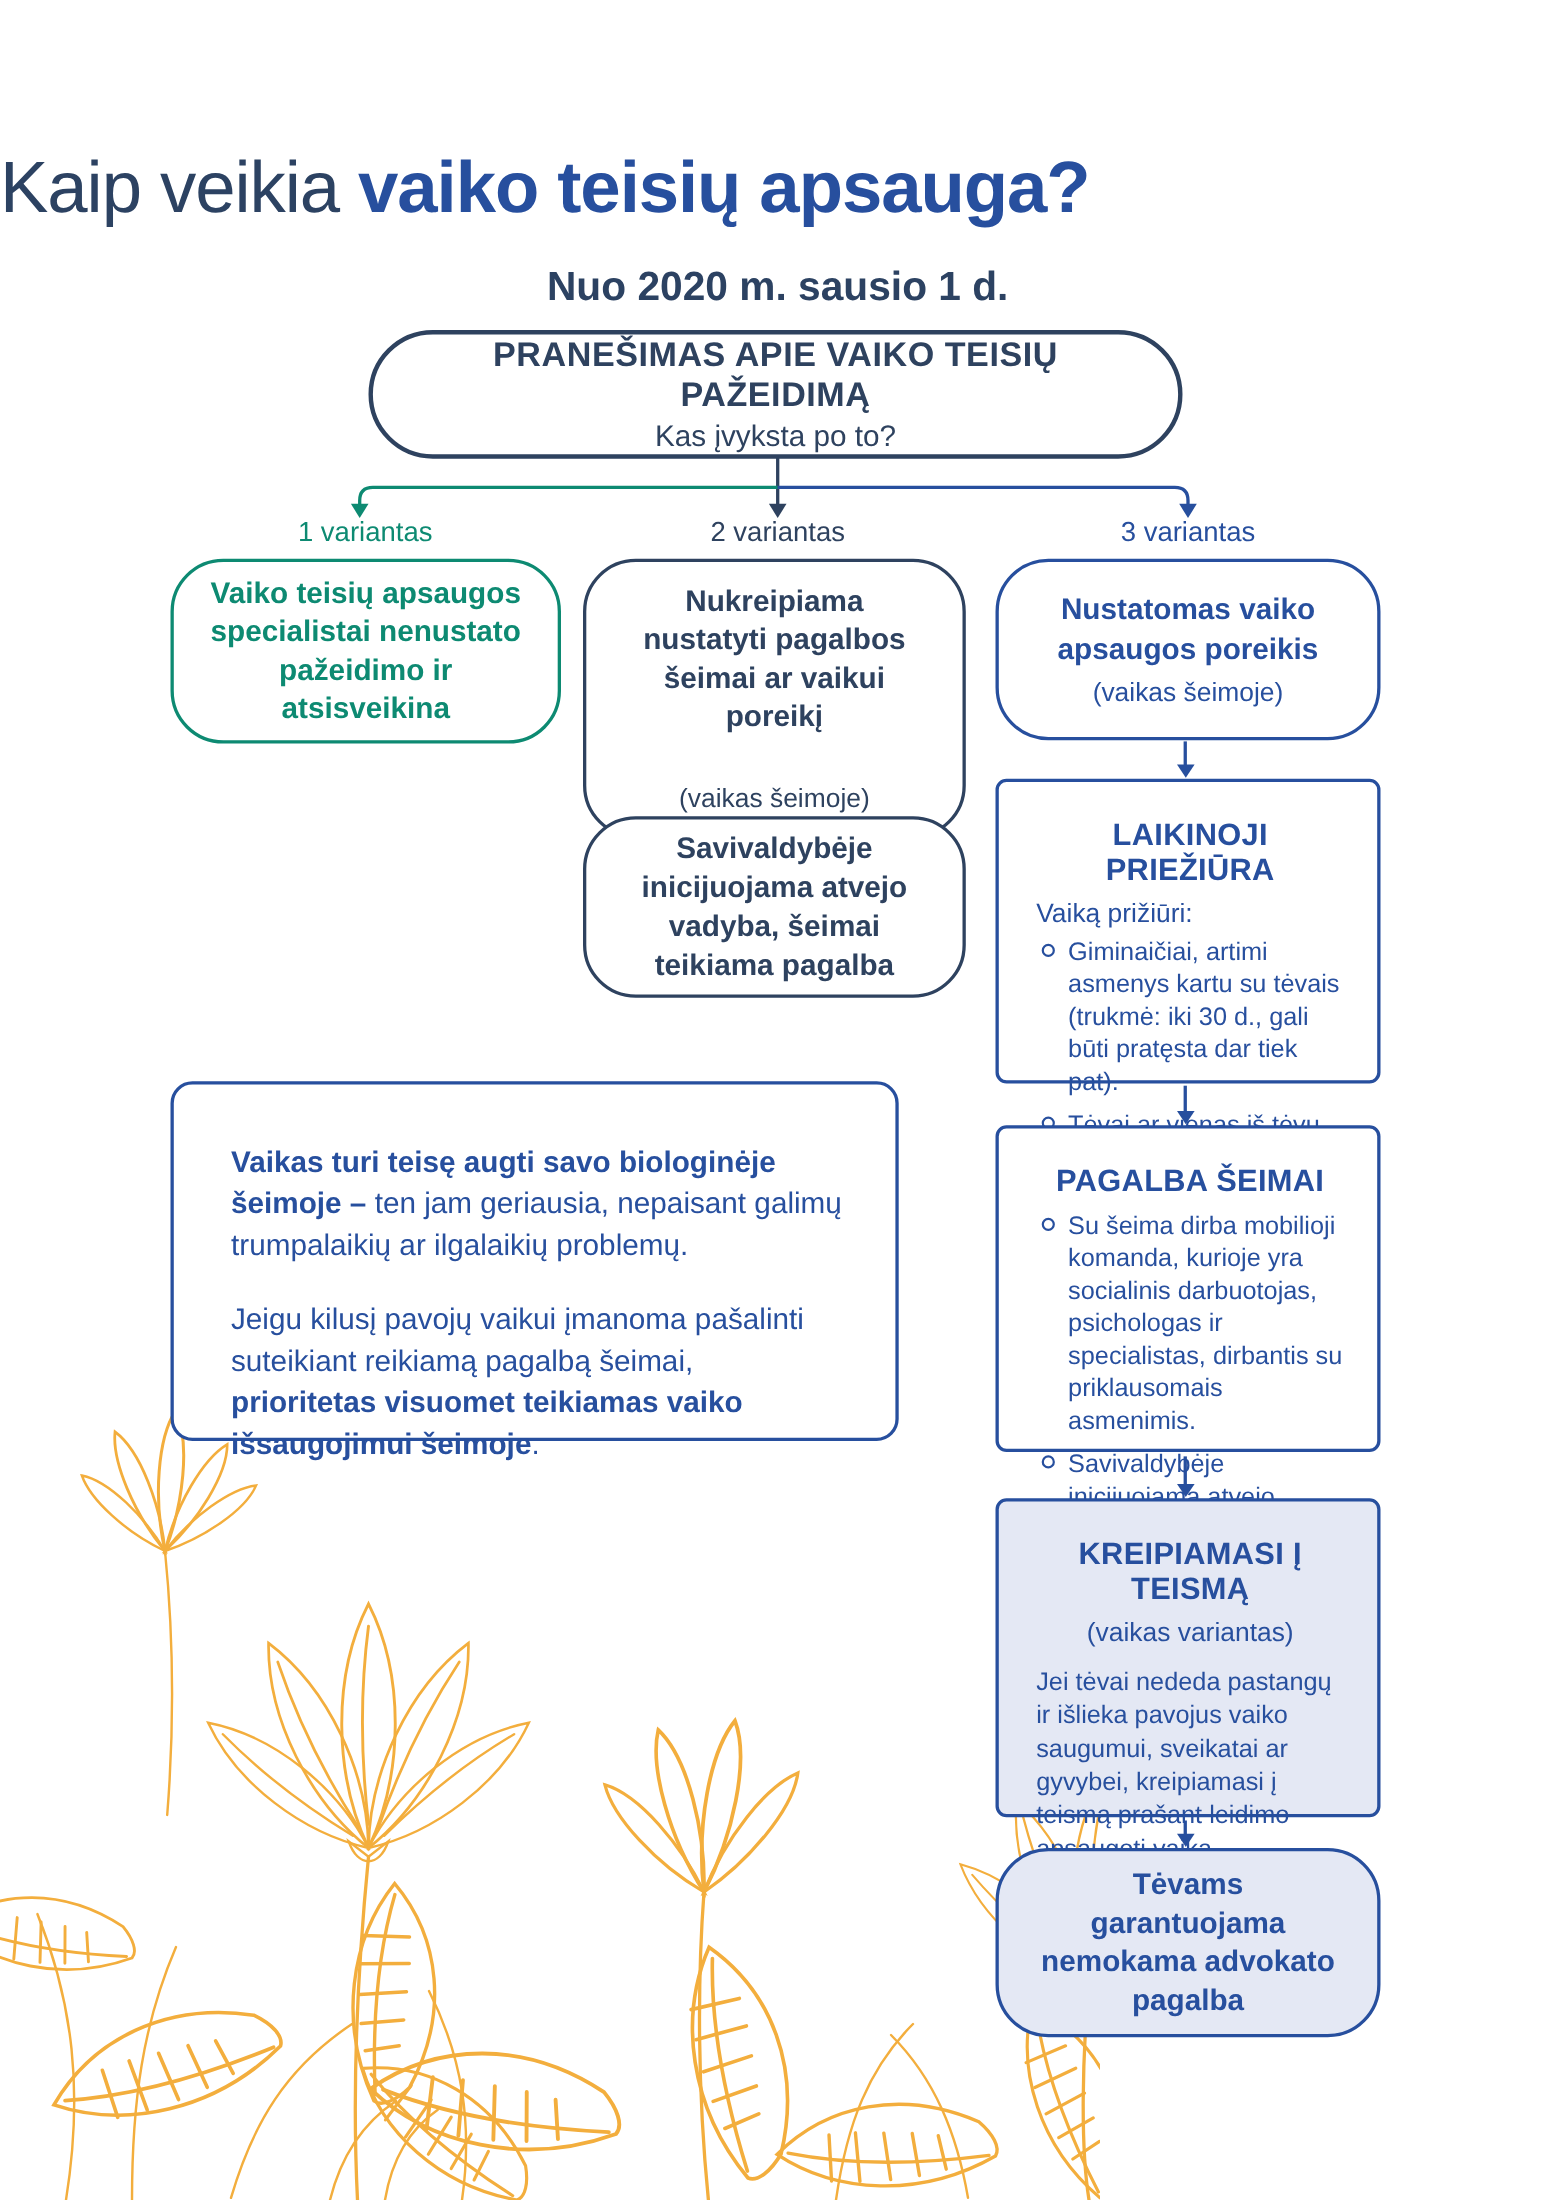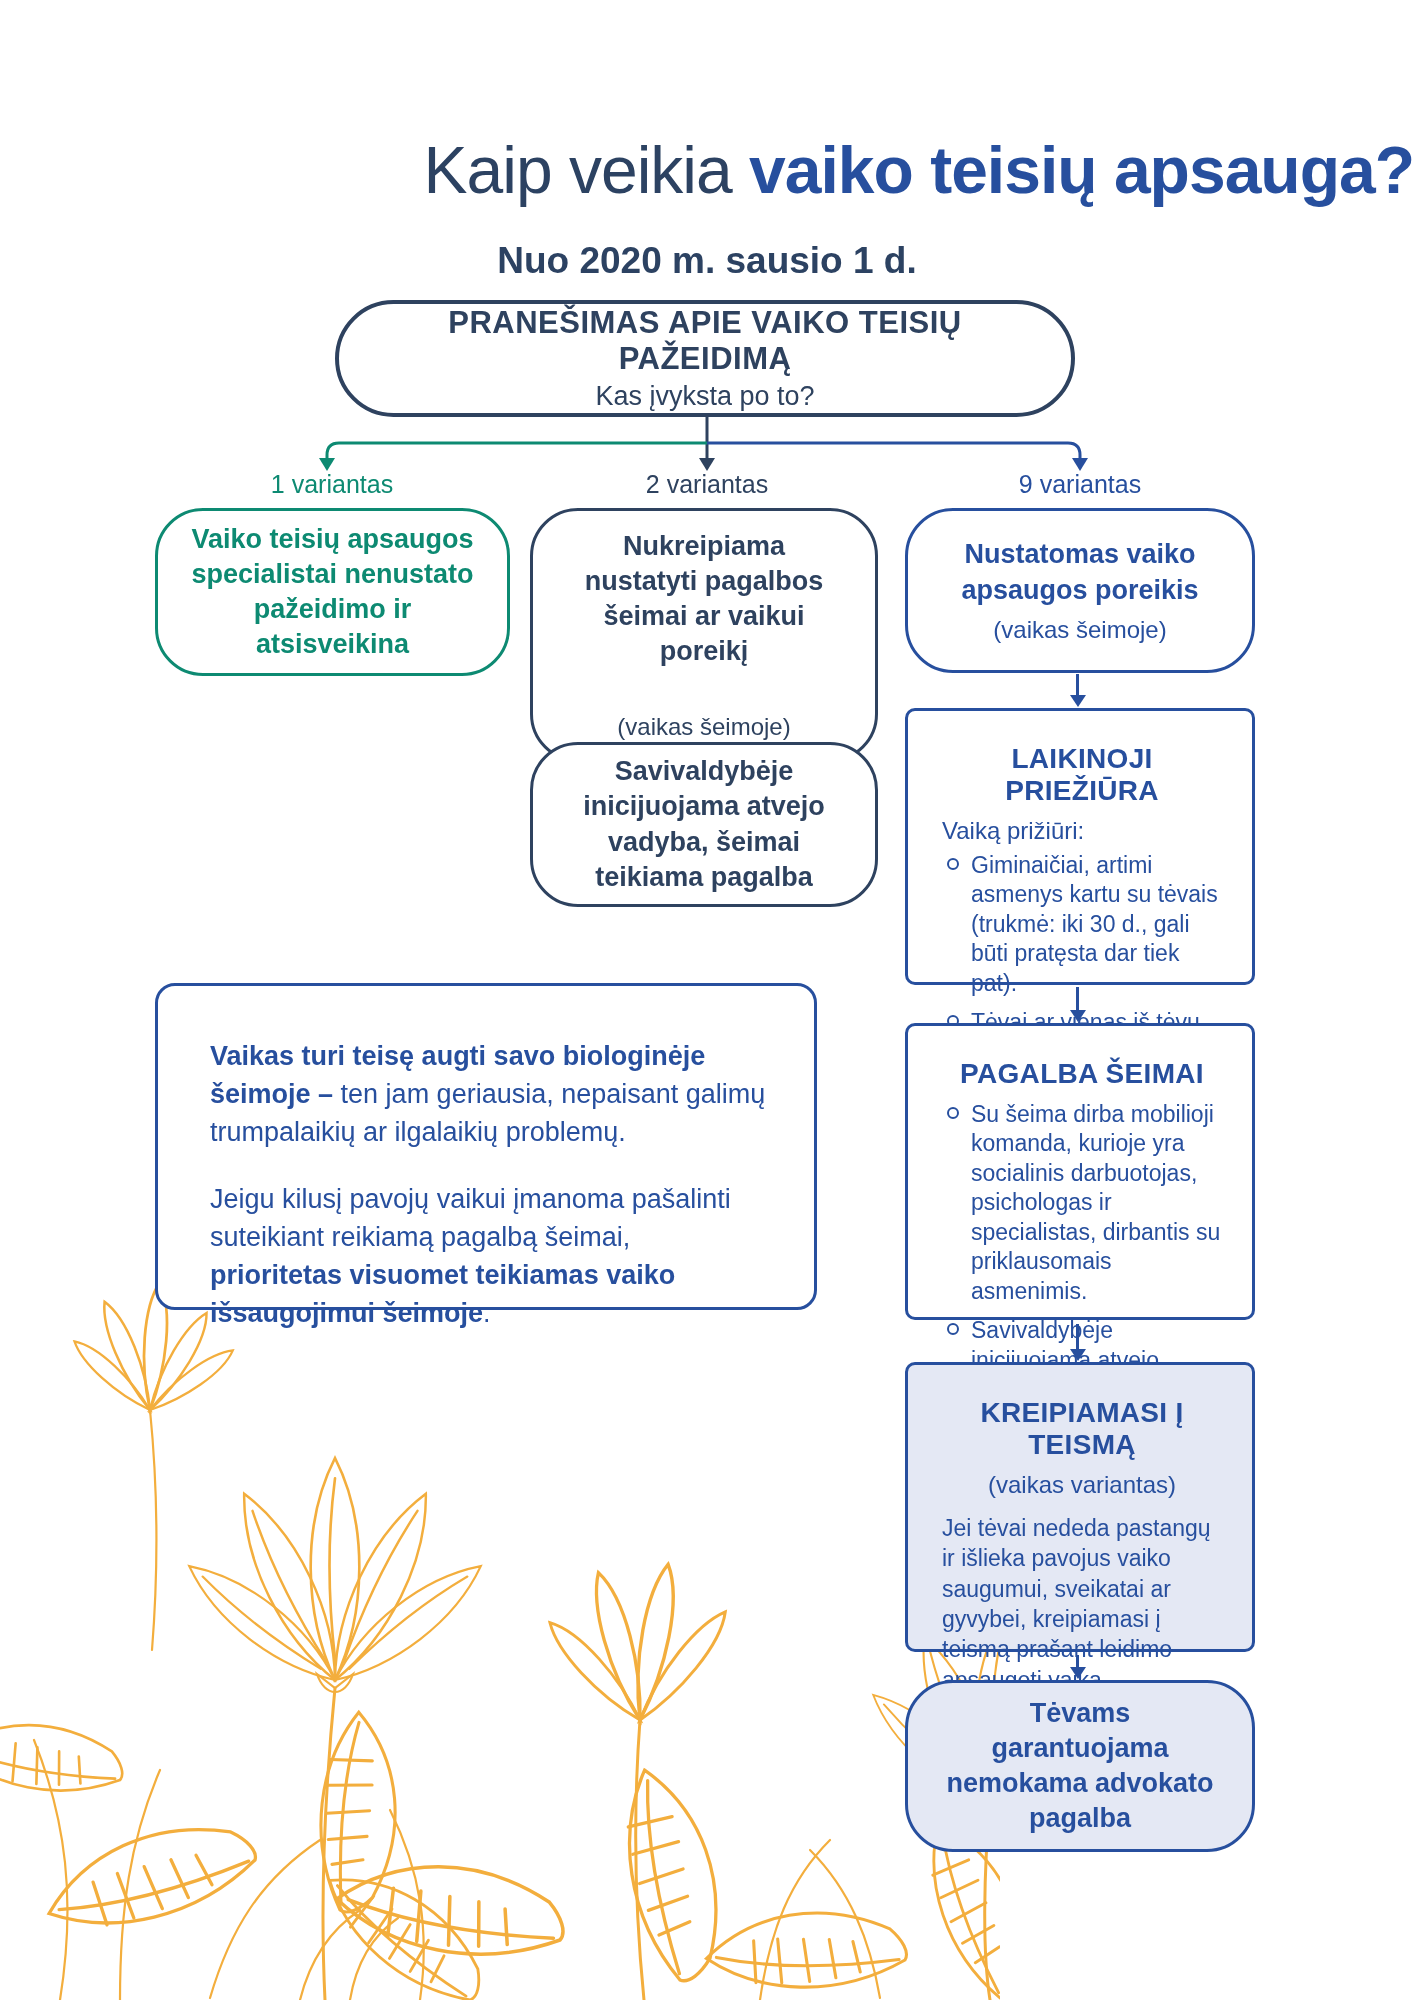--- a/index.html
+++ b/index.html
@@ -1,21 +1,21 @@
 <!DOCTYPE html>
 <html><head>
 <meta charset="utf-8">
 <style>
   html,body { margin:0; padding:0; background:#fff; }
   .page {
     position:relative; width:1414px; height:2000px; background:#ffffff;
     overflow:hidden; font-family:"Liberation Sans", sans-serif;
   }
   
-  .title { position:absolute; left:0; top:88px; width:100%; text-align:right;
+  .title { position:absolute; left:0; top:88px; width:100%; text-align:left;
            font-size:66px; letter-spacing:-1px; color:#2c4262; font-weight:400; }
   .title .bold { font-weight:700; color:#274f9e; }
   .subtitle { position:absolute; left:0; top:240px; width:100%; text-align:center;
               font-size:37px; font-weight:700; color:#2c4262; }
   
   .box { position:absolute; box-sizing:border-box; background:#fff;
          border:3.5px solid #2e425f; border-radius:48px; z-index:2;
          display:flex; flex-direction:column; justify-content:center;
          align-items:center; text-align:center; padding:18px 30px; }
   .box.teal  { border-color:#0d8a72; }
@@ -154,21 +154,21 @@
     <path d="M392,2 V46" stroke="#2e425f" stroke-width="3"></path>
     <path d="M392,30 H24 Q12,30 12,42 V46" stroke="#0d8a72" stroke-width="3"></path>
     <path d="M392,30 H753 Q765,30 765,42 V46" stroke="#274f9e" stroke-width="3"></path>
     <path d="M4,45 h16 l-8,13 z" fill="#0d8a72" stroke="none"></path>
     <path d="M384,45 h16 l-8,13 z" fill="#2e425f" stroke="none"></path>
     <path d="M757,45 h16 l-8,13 z" fill="#274f9e" stroke="none"></path>
   </svg>
 
   <div class="variant-label teal-text" style="left:232px;">1 variantas</div>
   <div class="variant-label navy-text" style="left:607px;">2 variantas</div>
-  <div class="variant-label blue-text" style="left:980px;">9 variantas</div>
+  <div class="variant-label blue-text" style="left:980px;">3 variantas</div>
 
   <div class="box teal" style="left:155px; top:508px; width:355px; height:168px;">
     <div class="big teal-text">Vaiko teisių apsaugos specialistai nenustato pažeidimo ir atsisveikina</div>
   </div>
 
   <div class="box" style="left:530px; top:508px; width:348px; height:254px;gap:36px;">
     <div class="big navy-text">Nukreipiama nustatyti pagalbos šeimai ar vaikui poreikį</div>
     <div class="note navy-text">(vaikas šeimoje)</div>
   </div>
 

